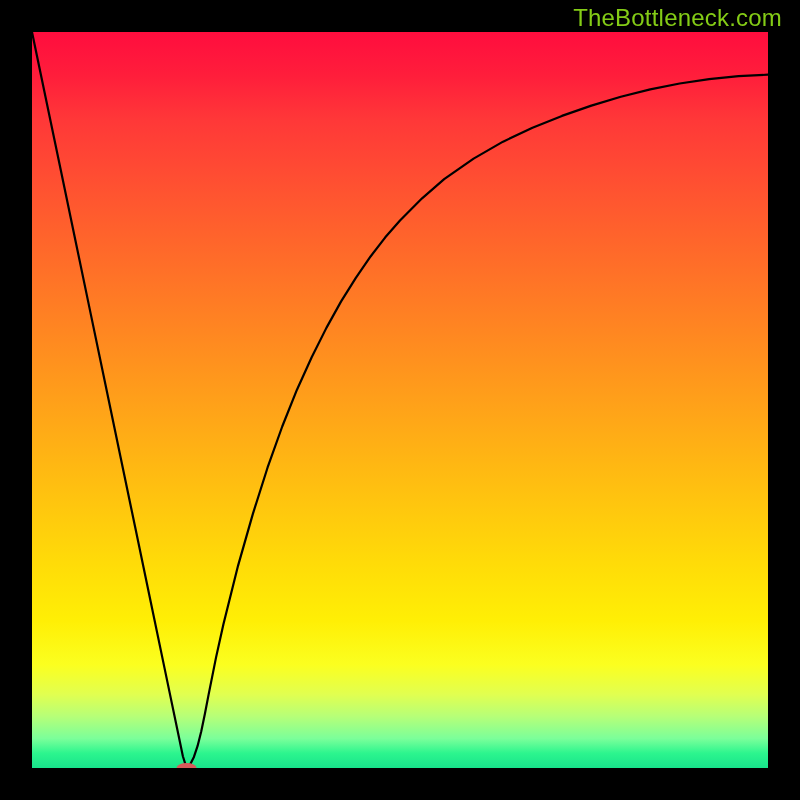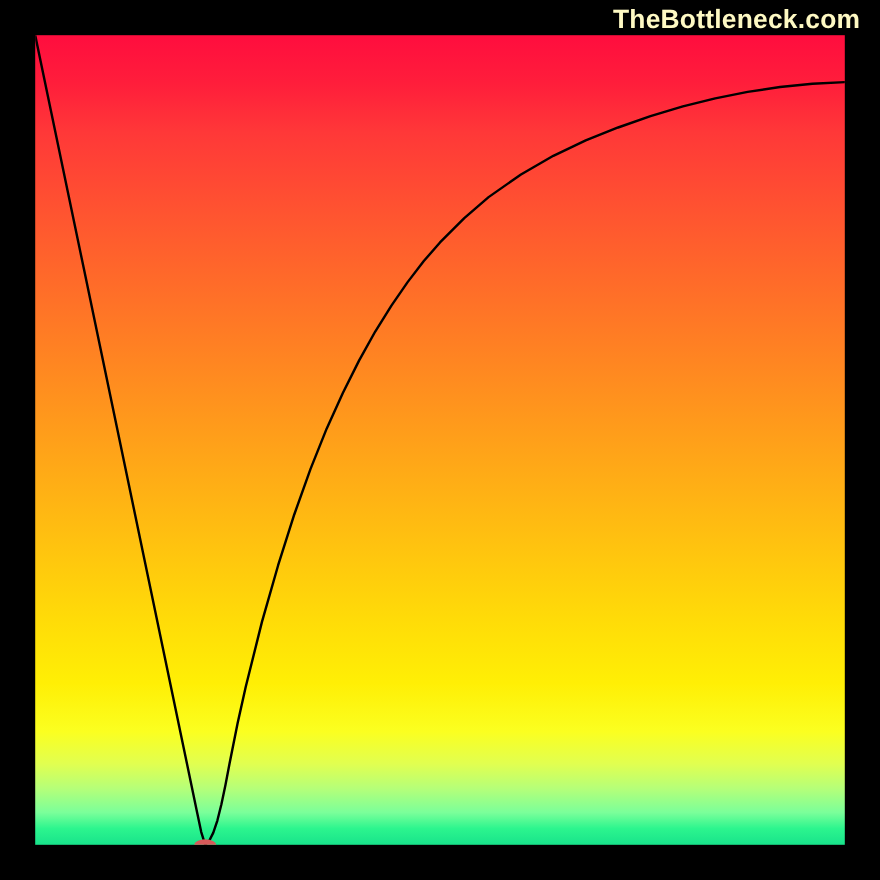--- a/index.html
+++ b/index.html
@@ -47,23 +47,23 @@
     position: absolute;
     left: 0;
     top: 0;
     width: 100%;
     height: 100%;
   }
   .watermark {
     position: absolute;
     top: 4px;
     right: 18px;
-    color: #fef9c3;
+    color: #84cc16;
     font-size: 24px;
-    font-weight: 700;
+    font-weight: 400;
     letter-spacing: 0.2px;
     user-select: none;
   }
 </style>
 </head>
 <body>
 
 <div class="frame">
   <div class="plot-area">
     <svg viewBox="0 0 736 736" preserveAspectRatio="none">

